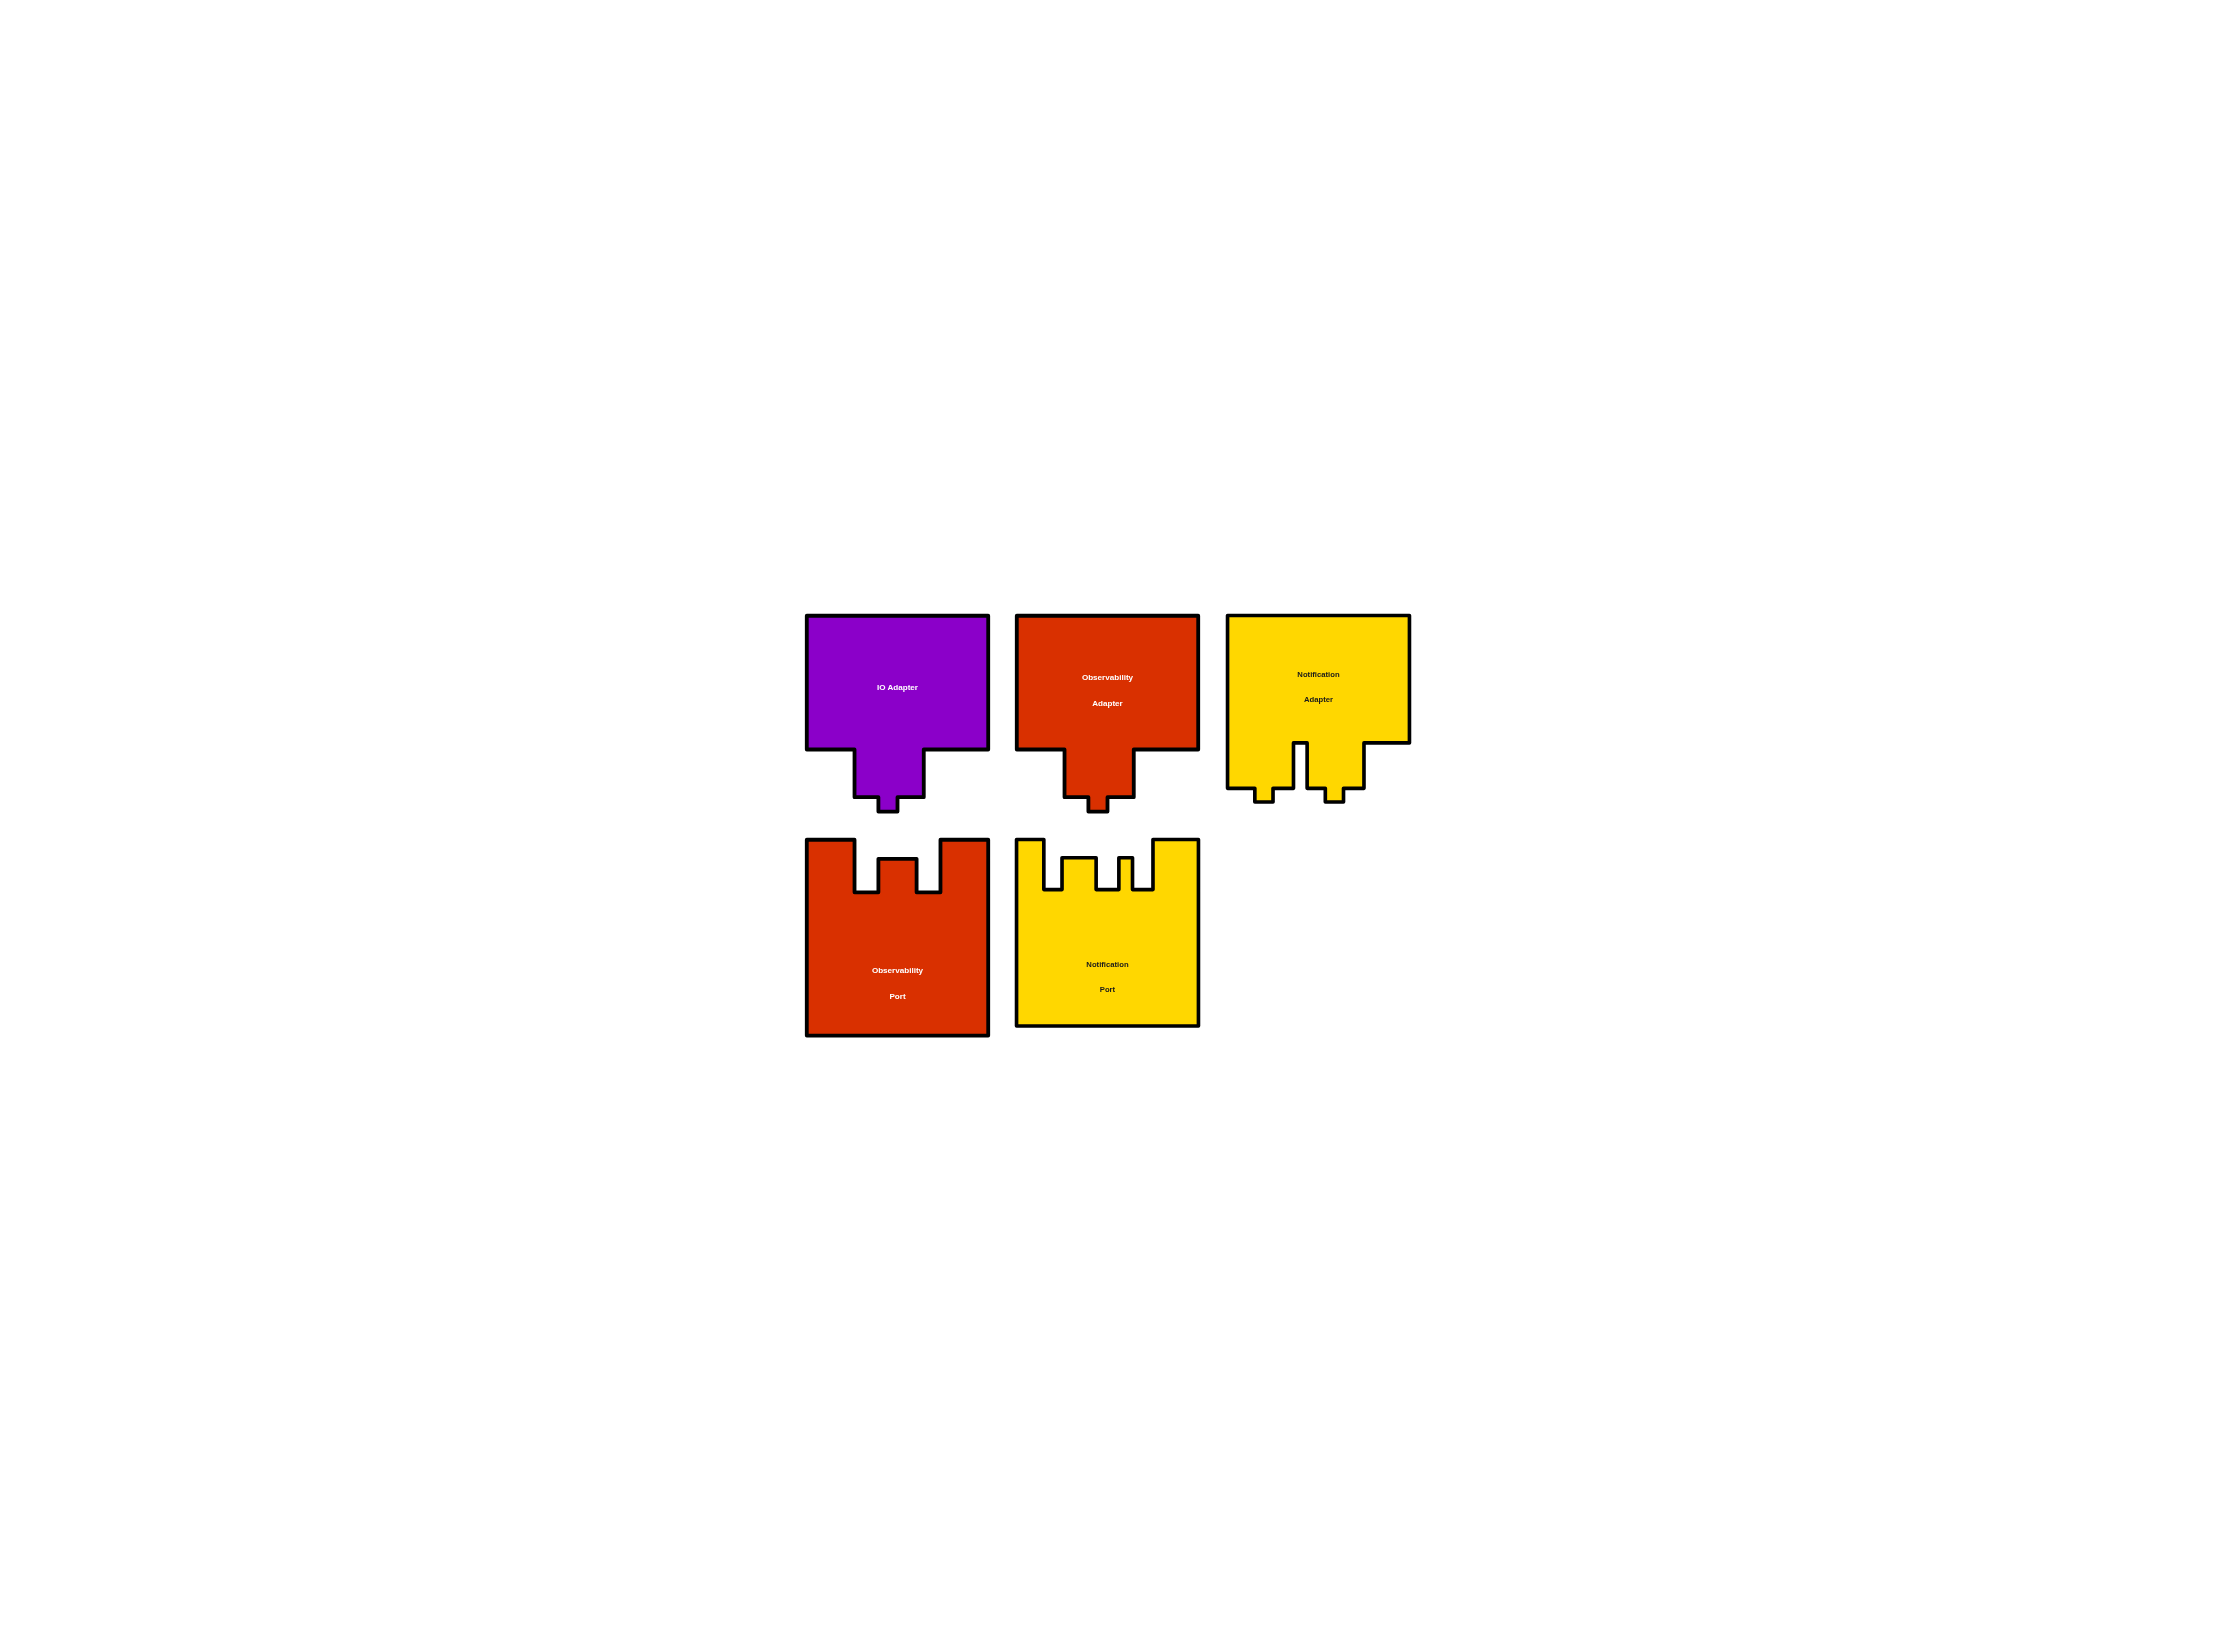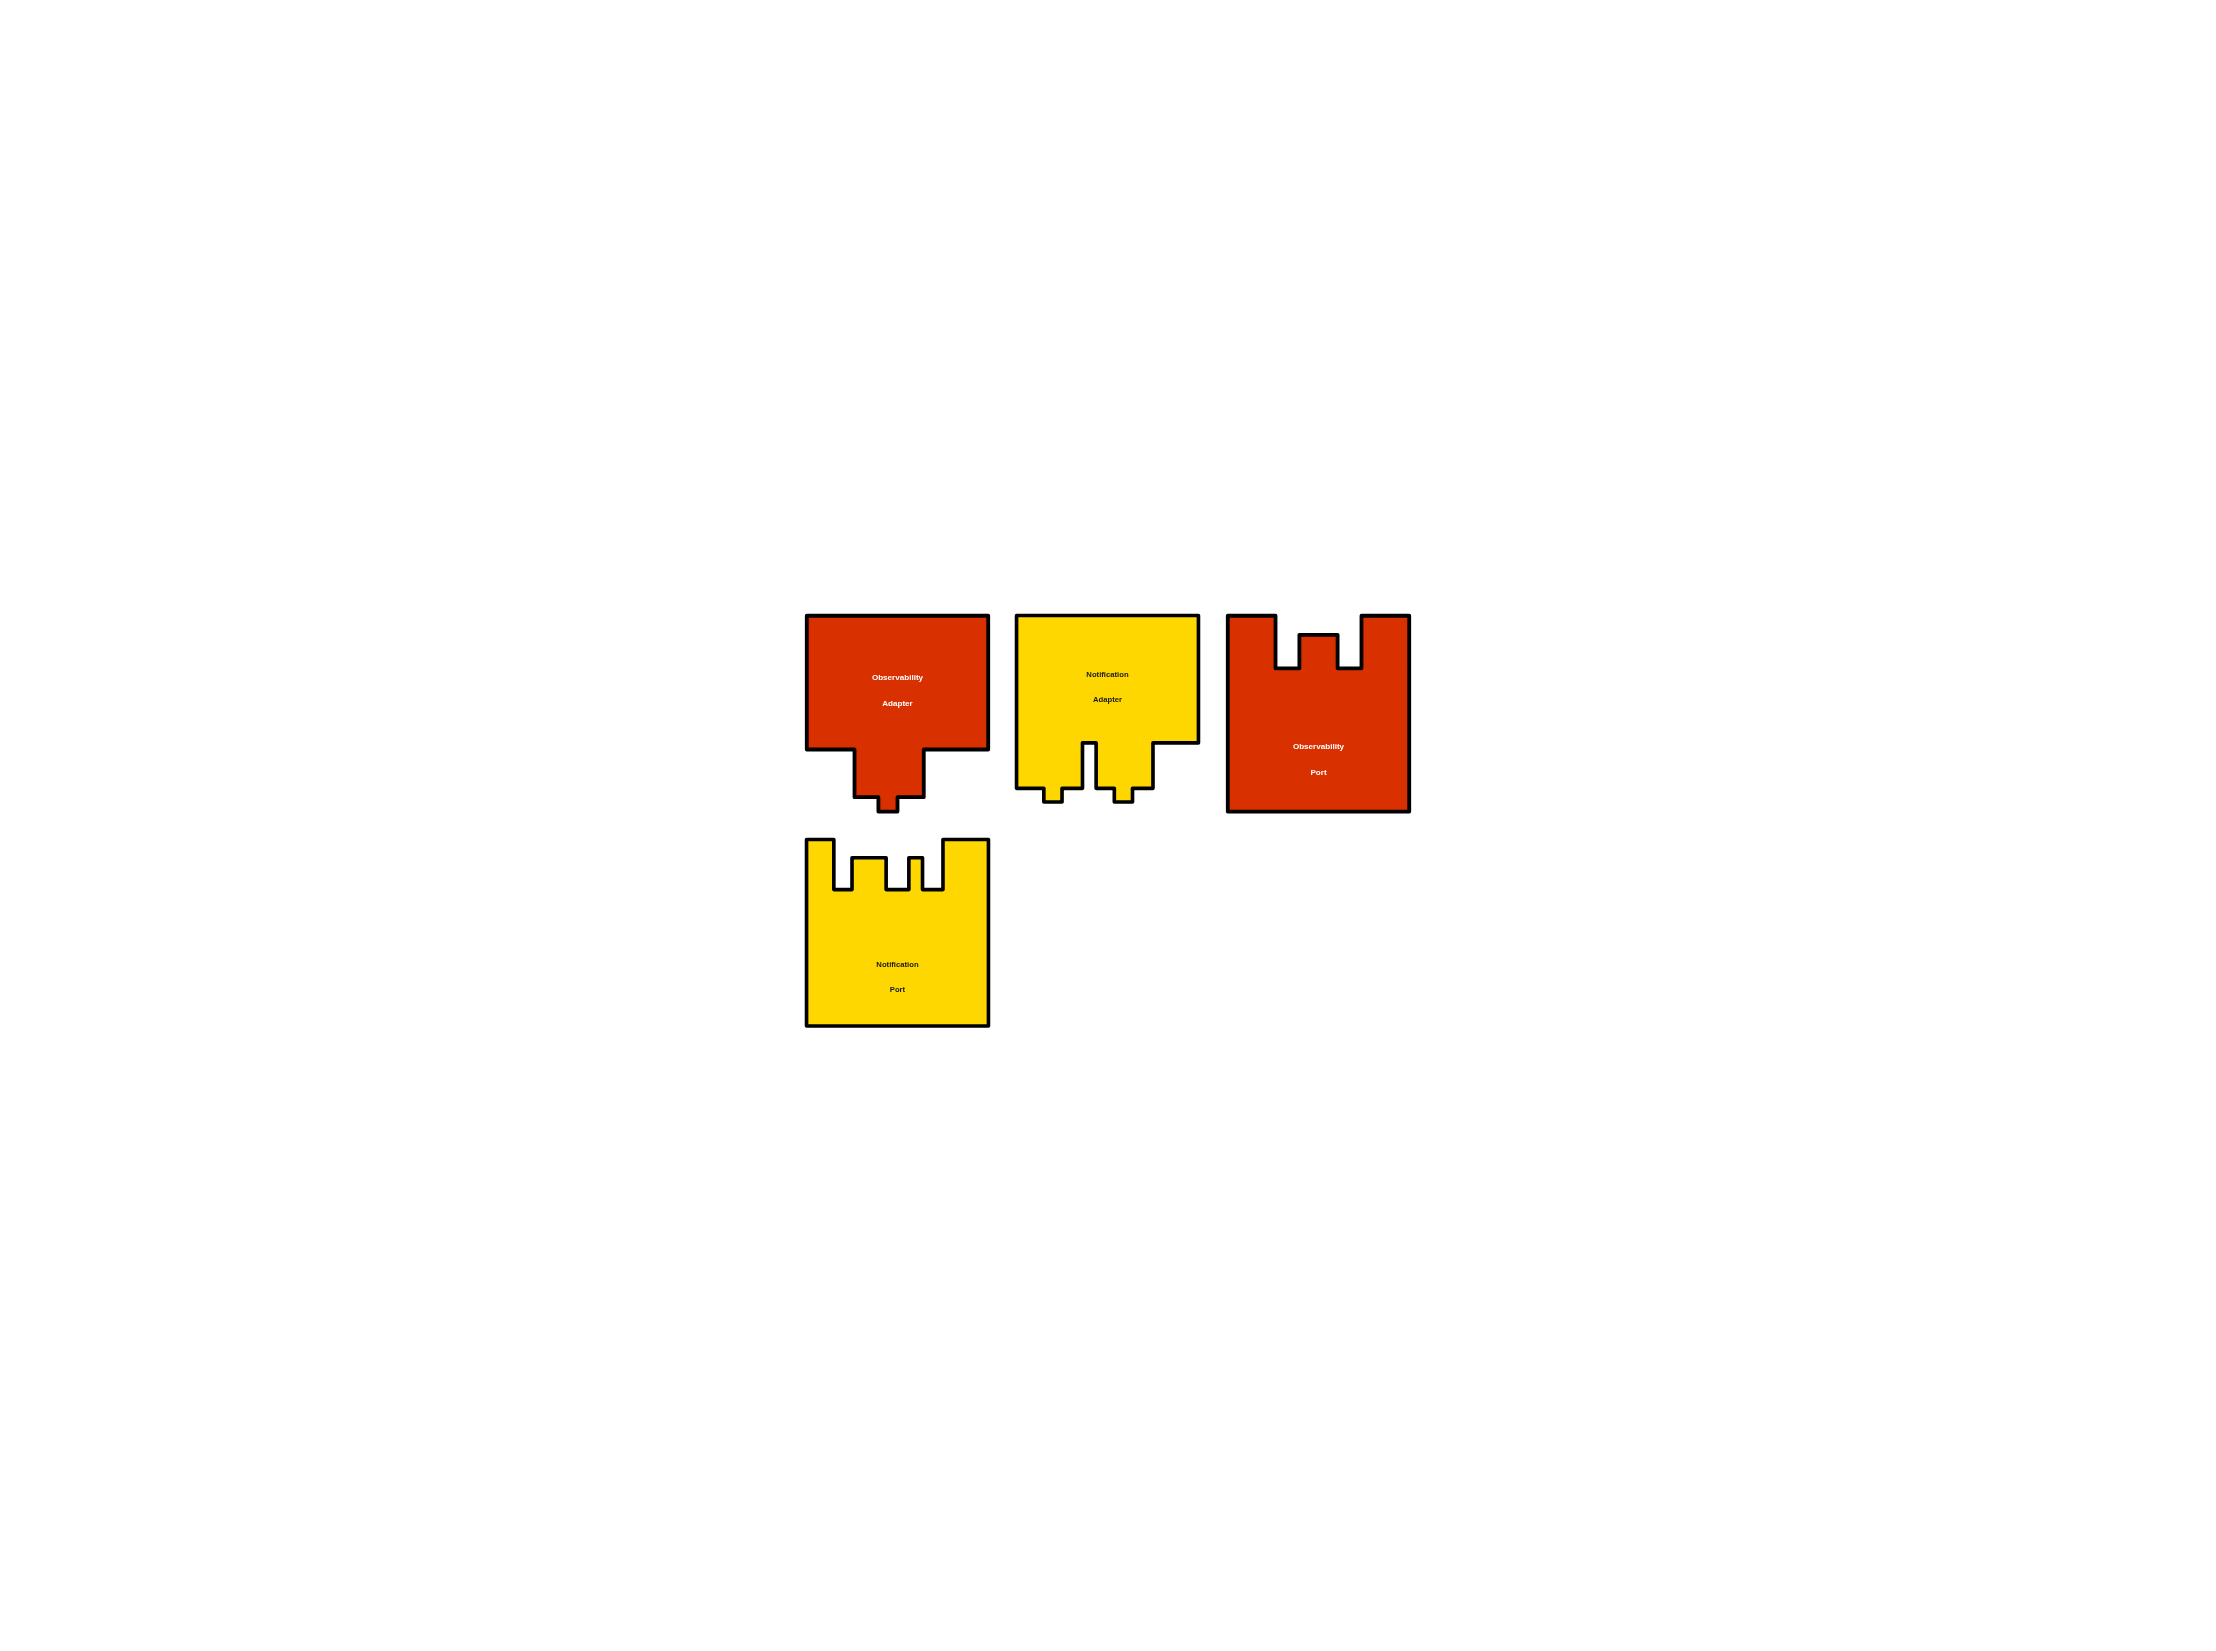--- a/index.html
+++ b/index.html
@@ -43,20 +43,41 @@
       text-anchor: middle;
     }
 
     .label-white { fill: white; }
   </style>
 </head>
 <body>
 
 <div class="grid">
 
+  <div class="piece-wrapper">
+    <svg class="puzzle-piece" viewBox="0 0 400 430" xmlns="http://www.w3.org/2000/svg">
+
+      <path d="
+        M 10,10
+        L 390,10
+        L 390,290
+        L 255,290
+        L 255,390
+        L 200,390
+        L 200,420
+        L 160,420
+        L 160,390
+        L 110,390
+        L 110,290
+        L 10,290
+        Z
+      " fill="#8B00C9" stroke="#000000" stroke-width="8" stroke-linejoin="round"></path>
+      <text class="piece-label label-white" x="200" y="160" font-size="42" font-weight="bold" fill="white" text-anchor="middle" dominant-baseline="middle" font-family="Arial, sans-serif">IO Adapter</text>
+    </svg>
+  </div>
 
   <div class="piece-wrapper">
     <svg class="puzzle-piece" viewBox="0 0 400 430" xmlns="http://www.w3.org/2000/svg">
       <path d="
         M 10,10
         L 390,10
         L 390,290
         L 255,290
         L 255,390
         L 200,390

